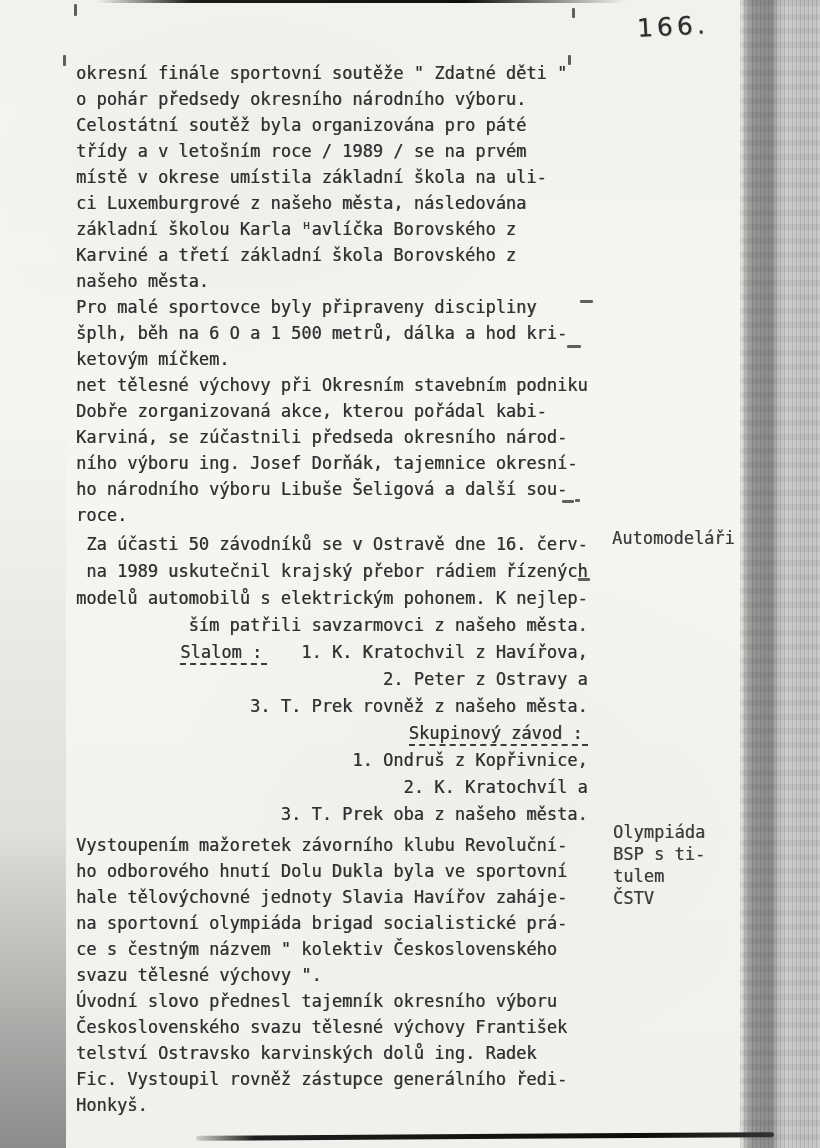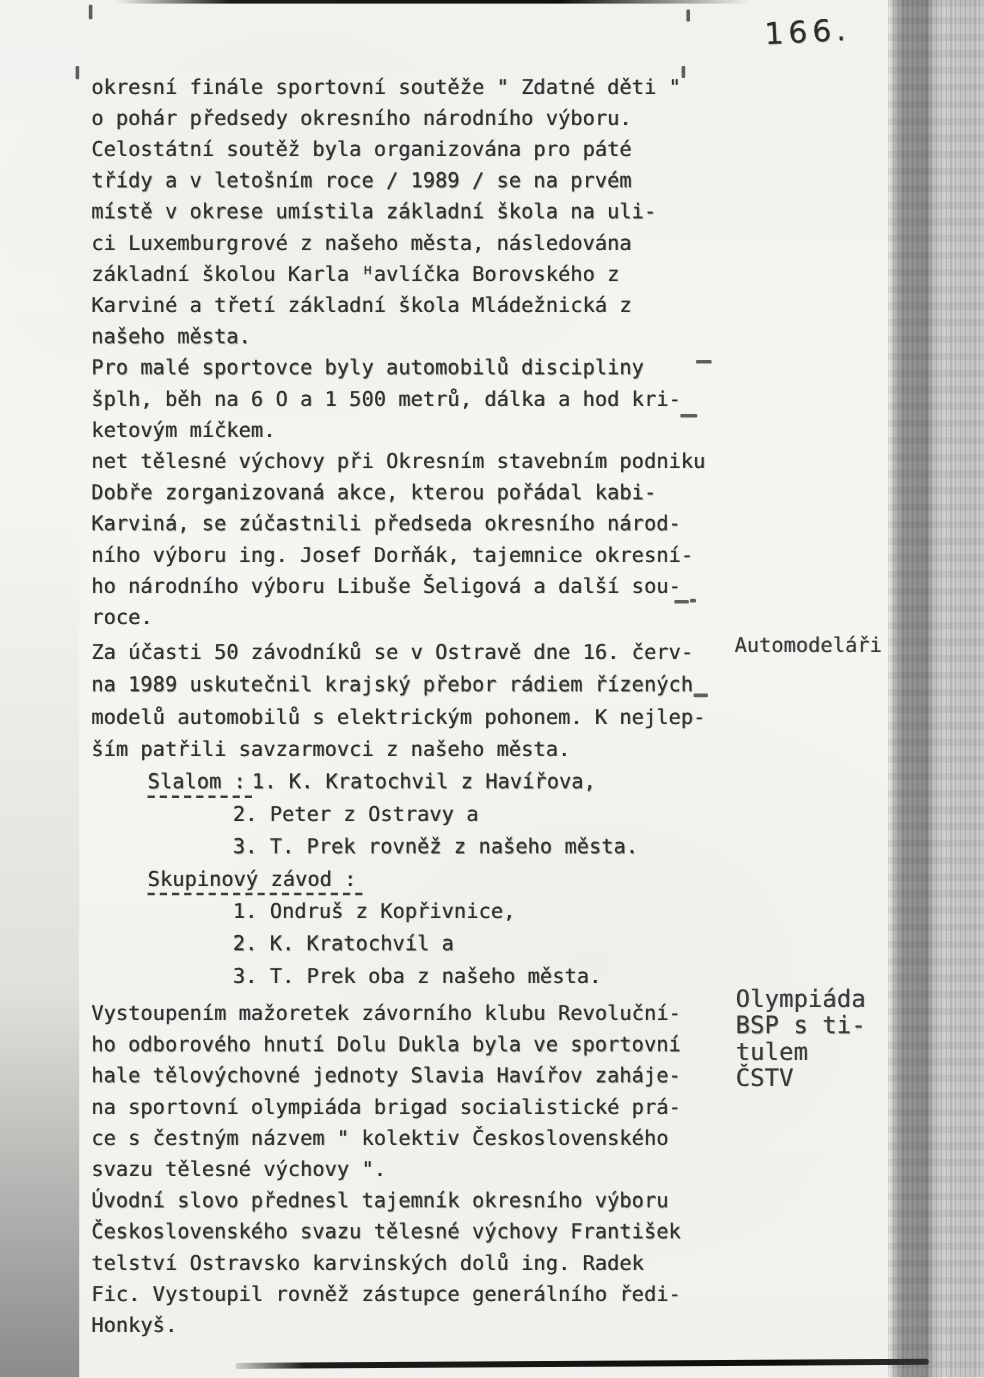--- a/index.html
+++ b/index.html
@@ -65,32 +65,32 @@
   }
 
   
   .tw{
     position:absolute;left:76px;color:#2f2f2f;font-size:17px;
     text-shadow:.55px .25px .65px rgba(47,47,47,.6);
     filter:blur(.2px);
   }
   .tl{white-space:pre;}
   .b1{top:60px;line-height:26px;}
-  .b2{top:531px;line-height:27px;}
+  .b2{top:531px;line-height:27px;text-align:right;}
   .b3{top:832px;line-height:26px;}
   .hd{border-bottom:2px dashed #3c3c3c;padding-right:5px;padding-bottom:1px;margin-left:47px;}
-  .after-hd{}
+  .after-hd{margin-left:34px;}
   .ind{padding-left:118px;}
 
   .note1{
     position:absolute;left:612px;top:528px;font-size:17px;color:#3a3a3a;
     text-shadow:.5px .25px .6px rgba(58,58,58,.55);filter:blur(.2px);white-space:pre;
   }
   .note2{
-    position:absolute;left:613px;top:821px;font-size:20px;line-height:22px;color:#3a3a3a;
+    position:absolute;left:613px;top:821px;font-size:17px;line-height:22px;color:#3a3a3a;
     text-shadow:.5px .25px .6px rgba(58,58,58,.55);filter:blur(.2px);
   }
 </style>
 </head>
 <body>
 
 <div class="scan">
   <div class="paper"></div>
   <div class="gutter"></div>
   <div class="fore-edge">
@@ -113,23 +113,23 @@
   <div class="pagenum">166.</div>
 
   <div class="tw b1">
       <div class="tl">okresní finále sportovní soutěže " Zdatné děti "</div>
       <div class="tl">o pohár předsedy okresního národního výboru.</div>
       <div class="tl">Celostátní soutěž byla organizována pro páté</div>
       <div class="tl">třídy a v letošním roce / 1989 / se na prvém</div>
       <div class="tl">místě v okrese umístila základní škola na uli-</div>
       <div class="tl">ci Luxemburgrové z našeho města, následována</div>
       <div class="tl">základní školou Karla ᴴavlíčka Borovského z</div>
-      <div class="tl">Karviné a třetí základní škola Mládežnická z</div>
+      <div class="tl">Karviné a třetí základní škola Borovského z</div>
       <div class="tl">našeho města.</div>
-      <div class="tl">Pro malé sportovce byly automobilů discipliny</div>
+      <div class="tl">Pro malé sportovce byly připraveny discipliny</div>
       <div class="tl">šplh, běh na 6 O a 1 500 metrů, dálka a hod kri-</div>
       <div class="tl">ketovým míčkem.</div>
       <div class="tl">net tělesné výchovy při Okresním stavebním podniku</div>
       <div class="tl">Dobře zorganizovaná akce, kterou pořádal kabi-</div>
       <div class="tl">Karviná, se zúčastnili předseda okresního národ-</div>
       <div class="tl">ního výboru ing. Josef Dorňák, tajemnice okresní-</div>
       <div class="tl">ho národního výboru Libuše Šeligová a další sou-</div>
       <div class="tl">roce.</div>
     </div>
 

